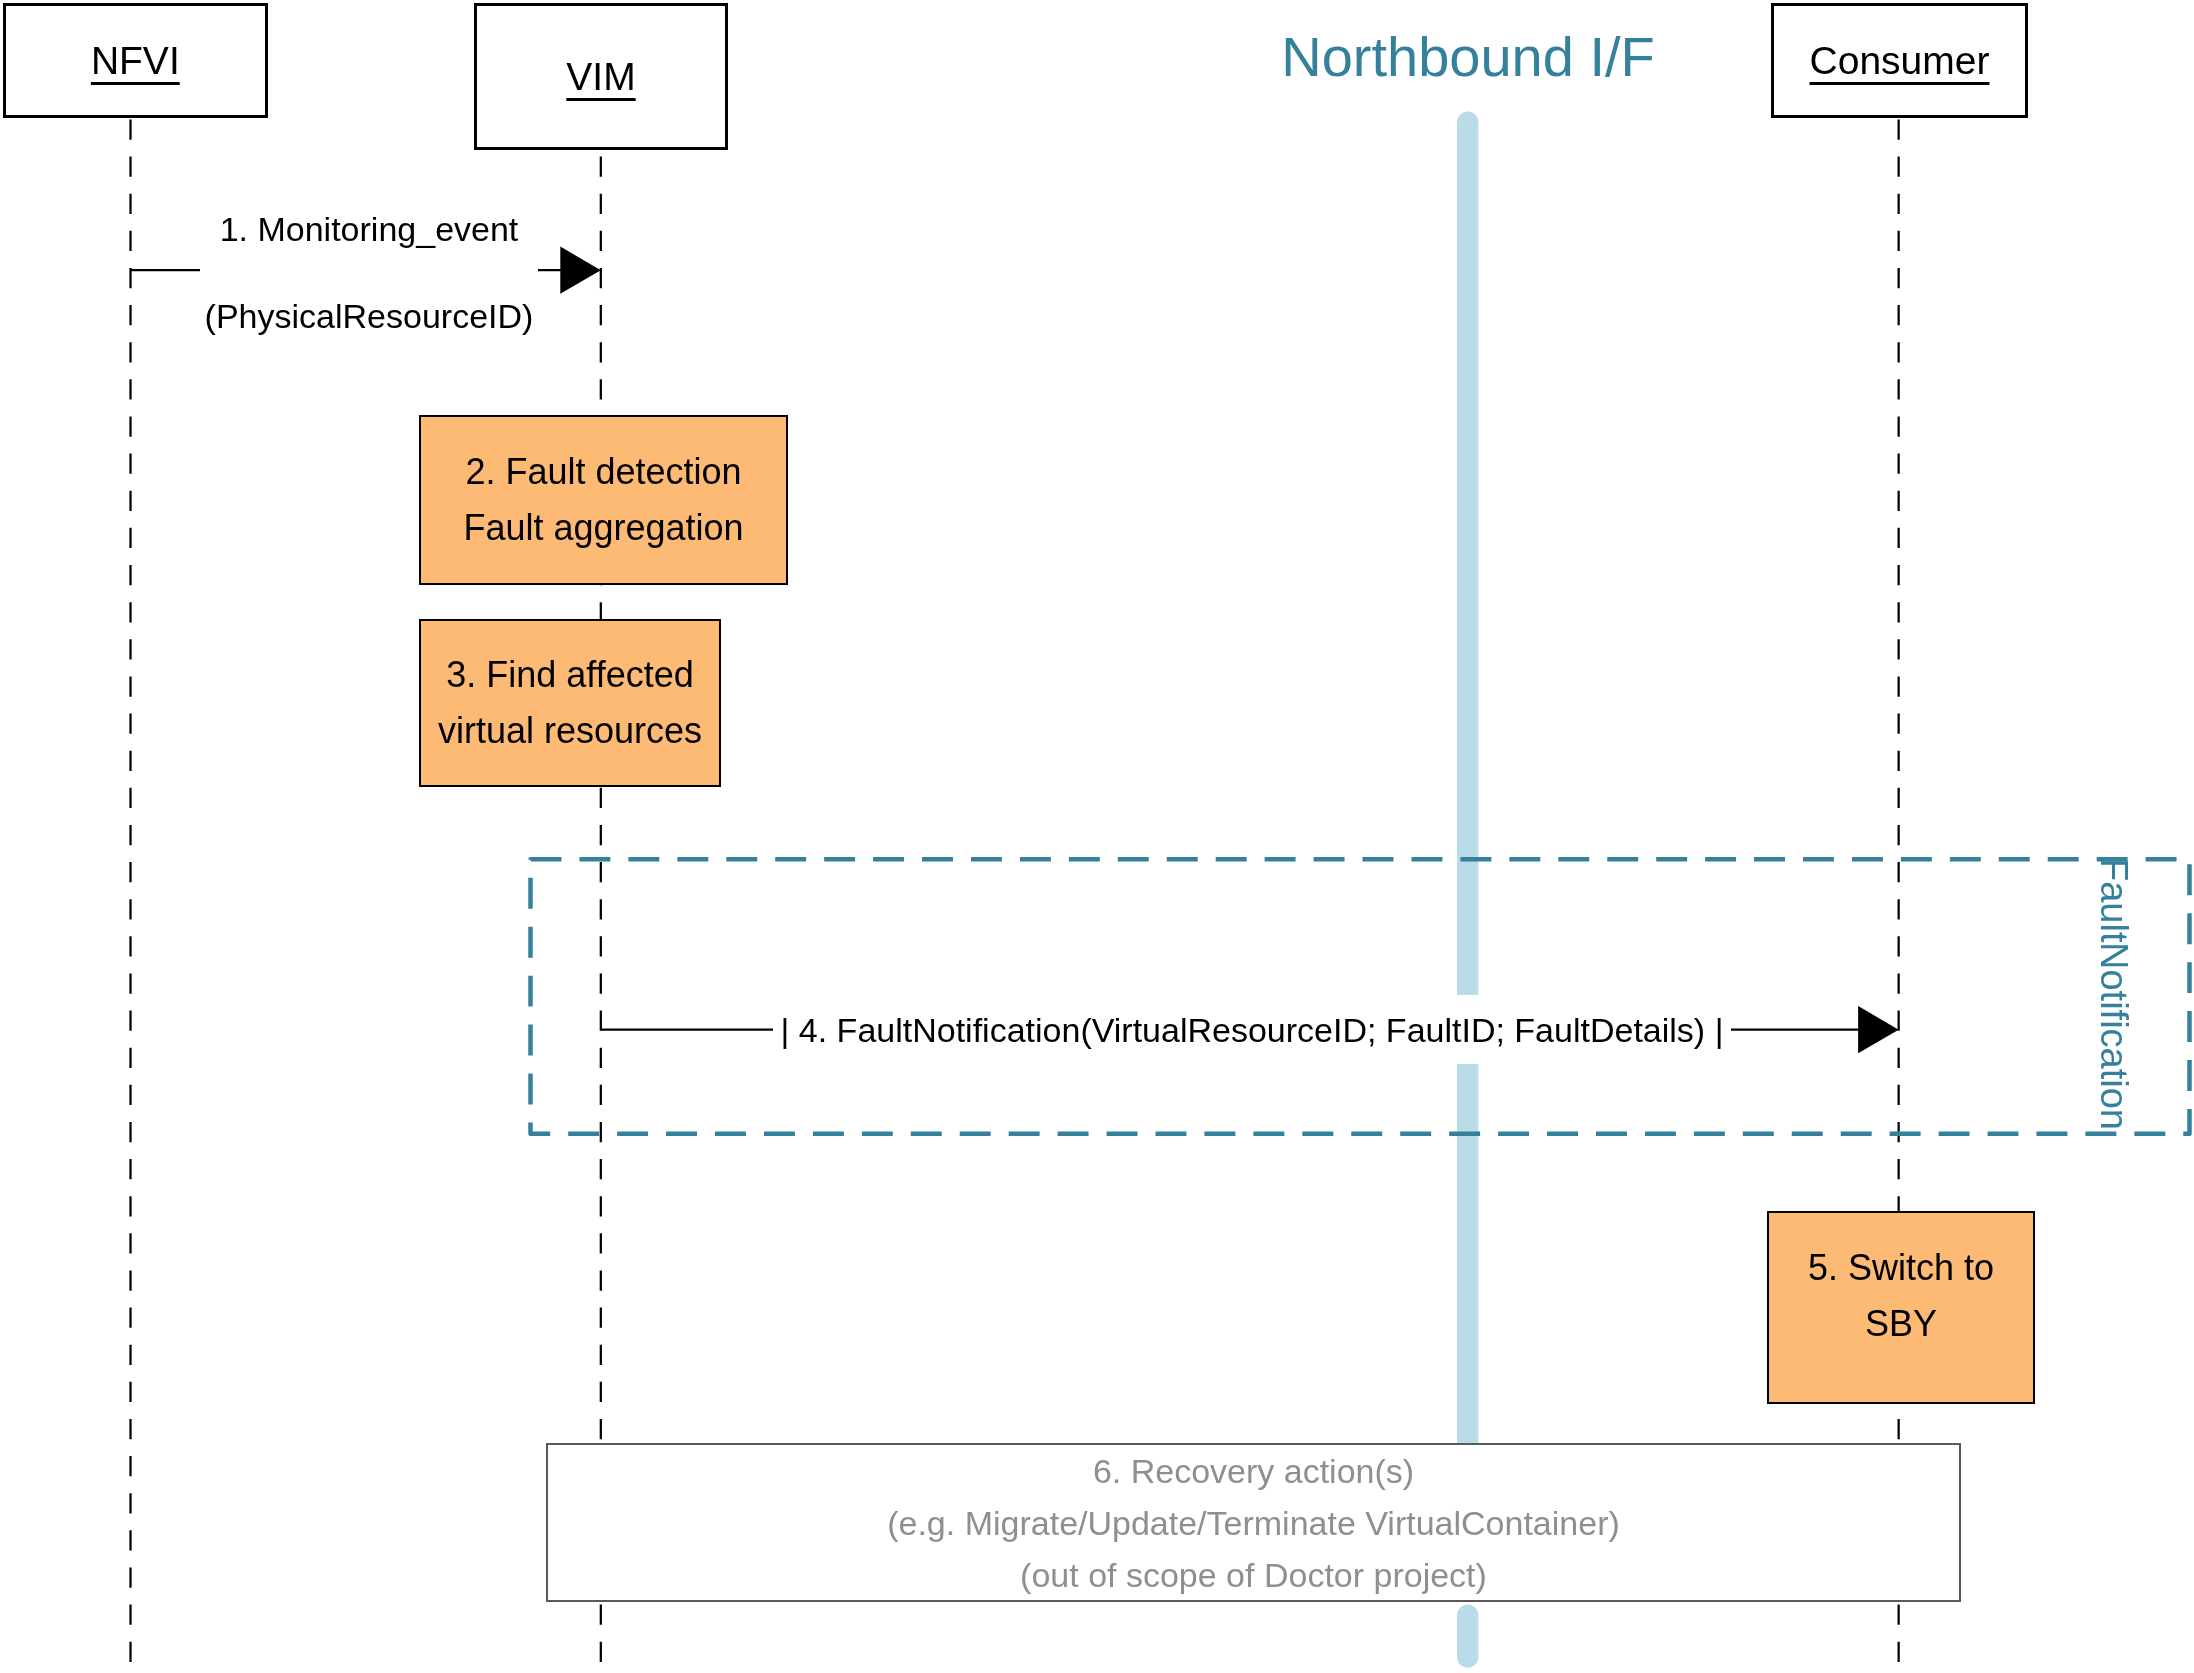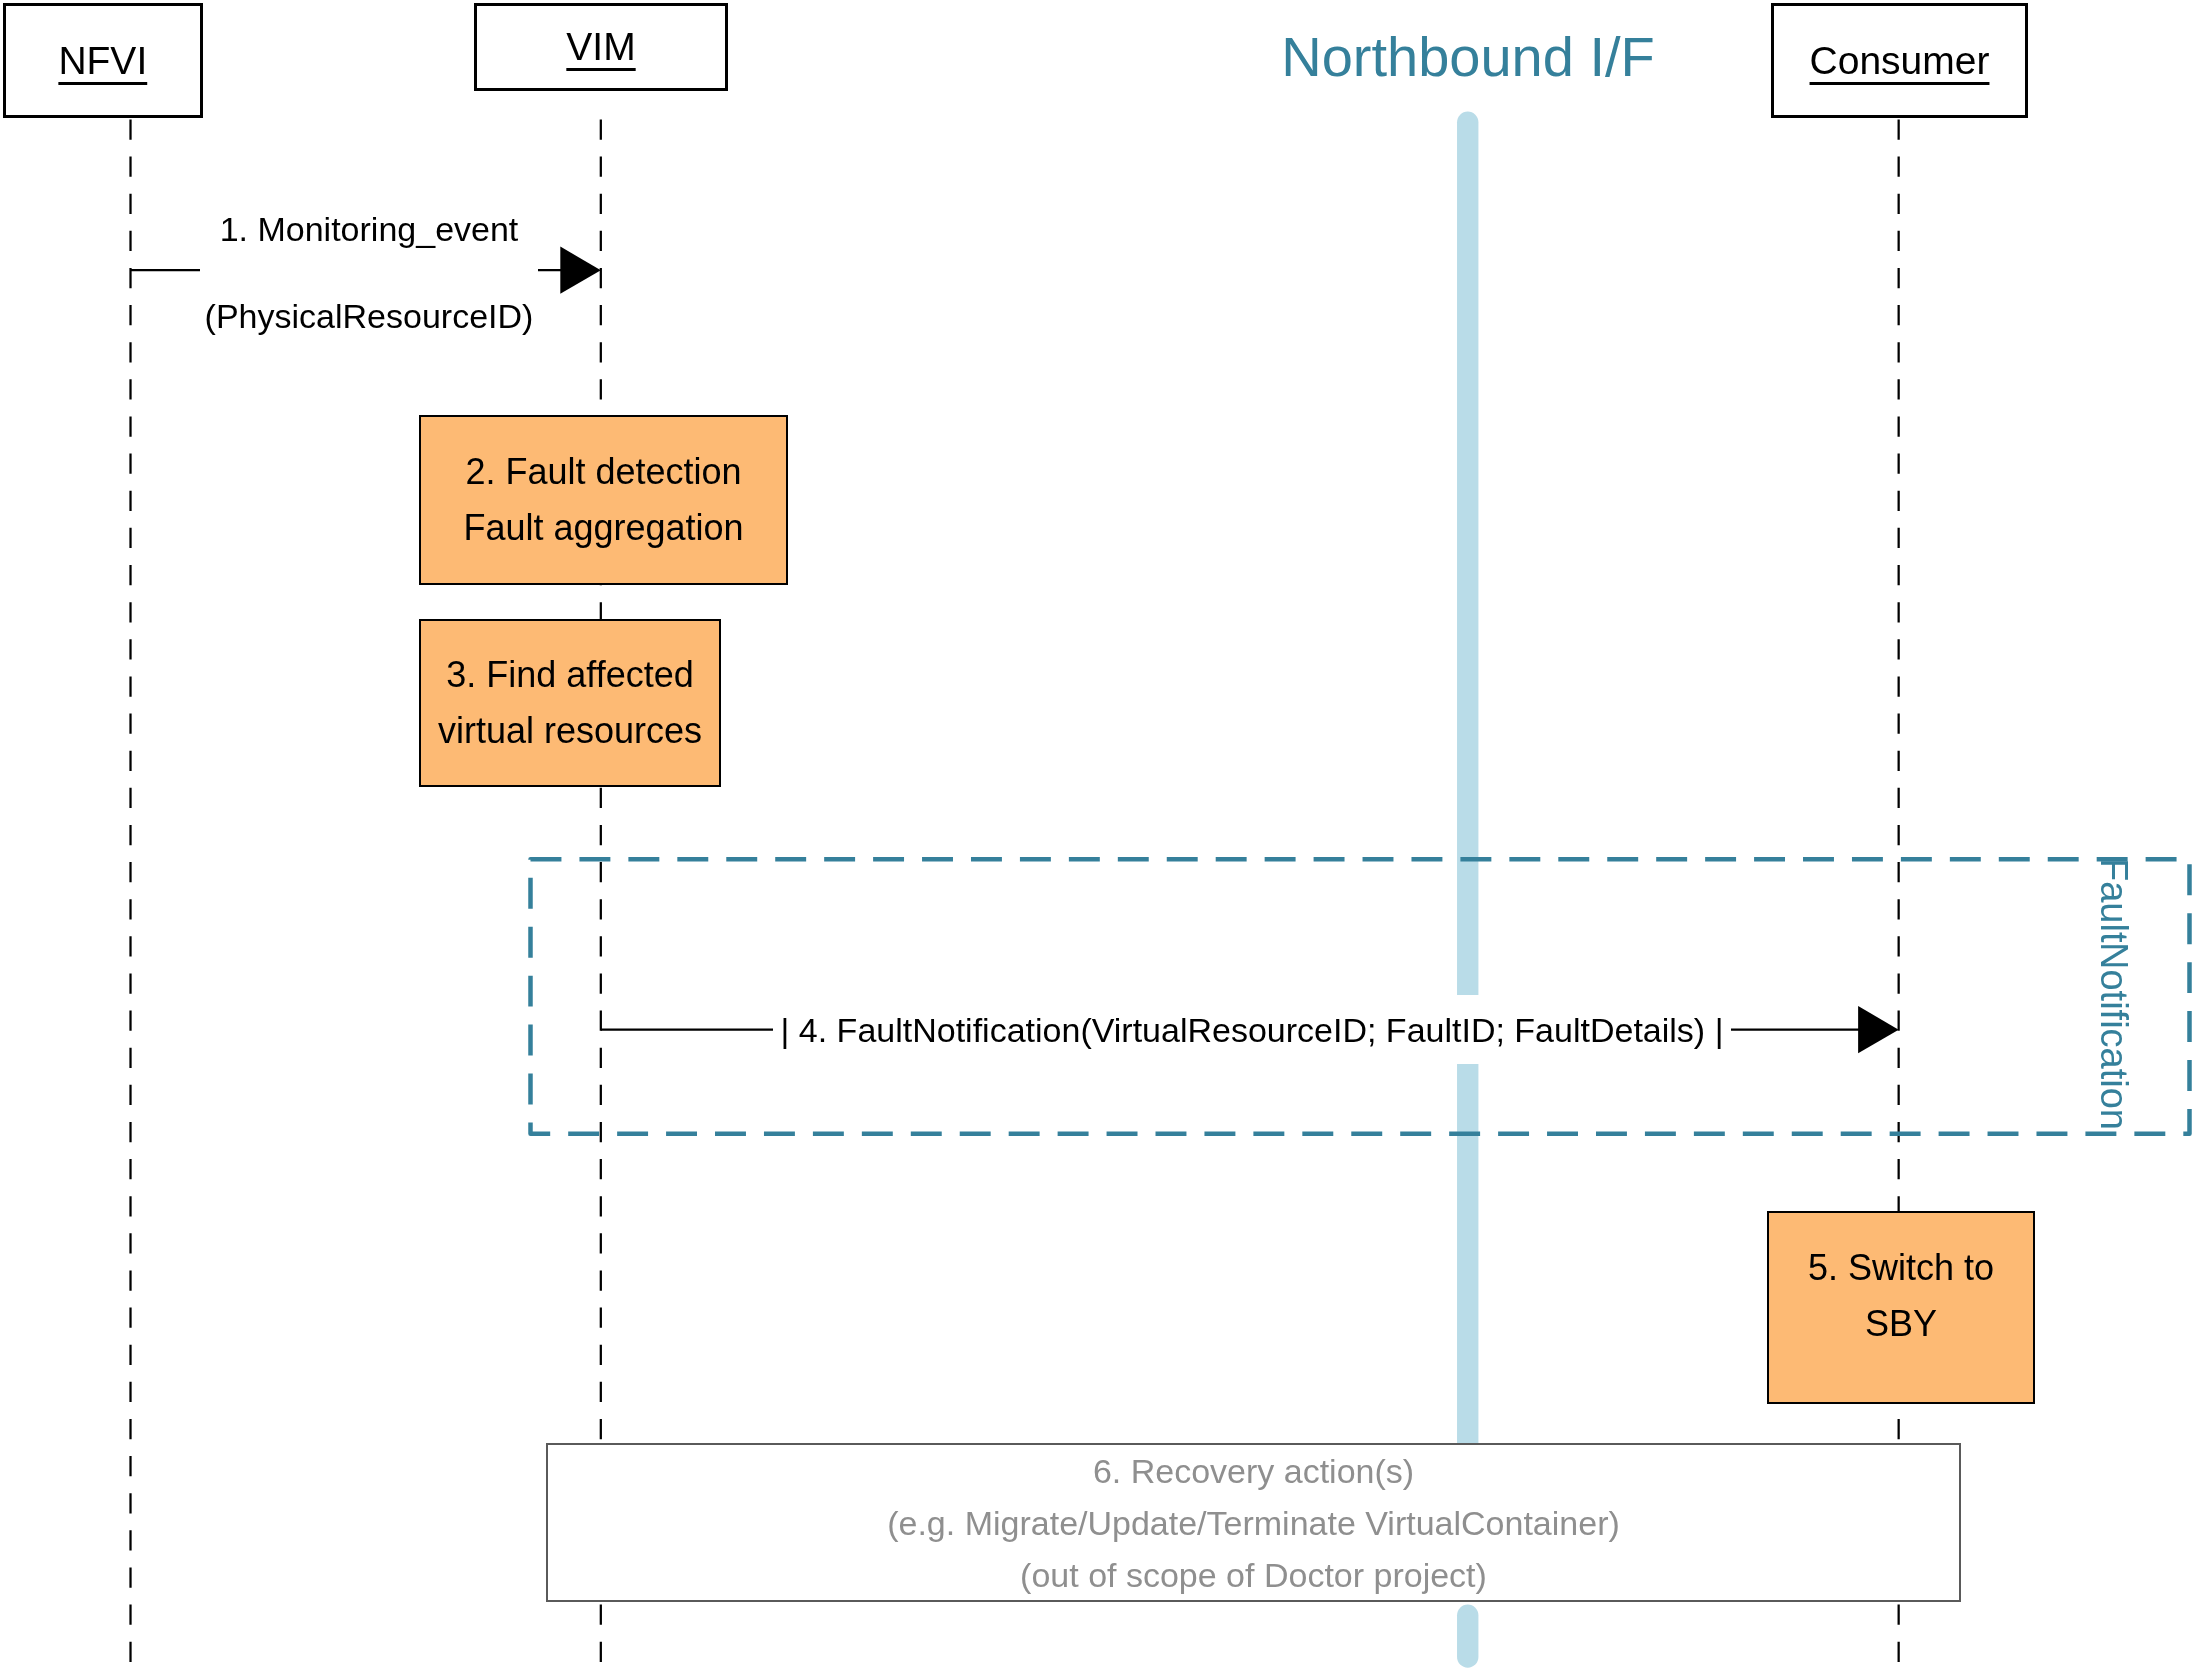--- a/index.html
+++ b/index.html
@@ -131,25 +131,25 @@
 
     <line x1="232" y1="480" x2="1000" y2="480" stroke="#000000" stroke-width="4"></line>
     <path d="M 1068 480 L 996 438 L 996 522 Z" fill="#000000"></path>
 
     <line x1="1068" y1="1830" x2="3307" y2="1830" stroke="#000000" stroke-width="4"></line>
     <path d="M 3375 1830 L 3303 1788 L 3303 1872 Z" fill="#000000"></path>
 
     <rect x="943" y="1527" width="2949" height="488" fill="none" stroke="#35809B" stroke-width="8" stroke-dasharray="55 32" stroke-linejoin="round"></rect>
   </svg>
 
-  <div class="head-box" style="left:2.8px; top:3.4px; width:200px; height:115px;">
+  <div class="head-box" style="left:2.8px; top:3.4px; width:265px; height:115px;">
     <span class="head-label">NFVI</span>
   </div>
 
-  <div class="head-box" style="left:474px; top:3.4px; width:254px; height:88px;">
+  <div class="head-box" style="left:474px; top:3.4px; width:254px; height:147px;">
     <span class="head-label">VIM</span>
   </div>
 
   <div class="head-box" style="left:1771px; top:3.4px; width:257px; height:115px;">
     <span class="head-label">Consumer</span>
   </div>
 
   <div class="nb-title">Northbound I/F</div>
 
   <div class="msg-label" style="left:200px; top:213px; width:338px; height:119px;gap:33px;">

